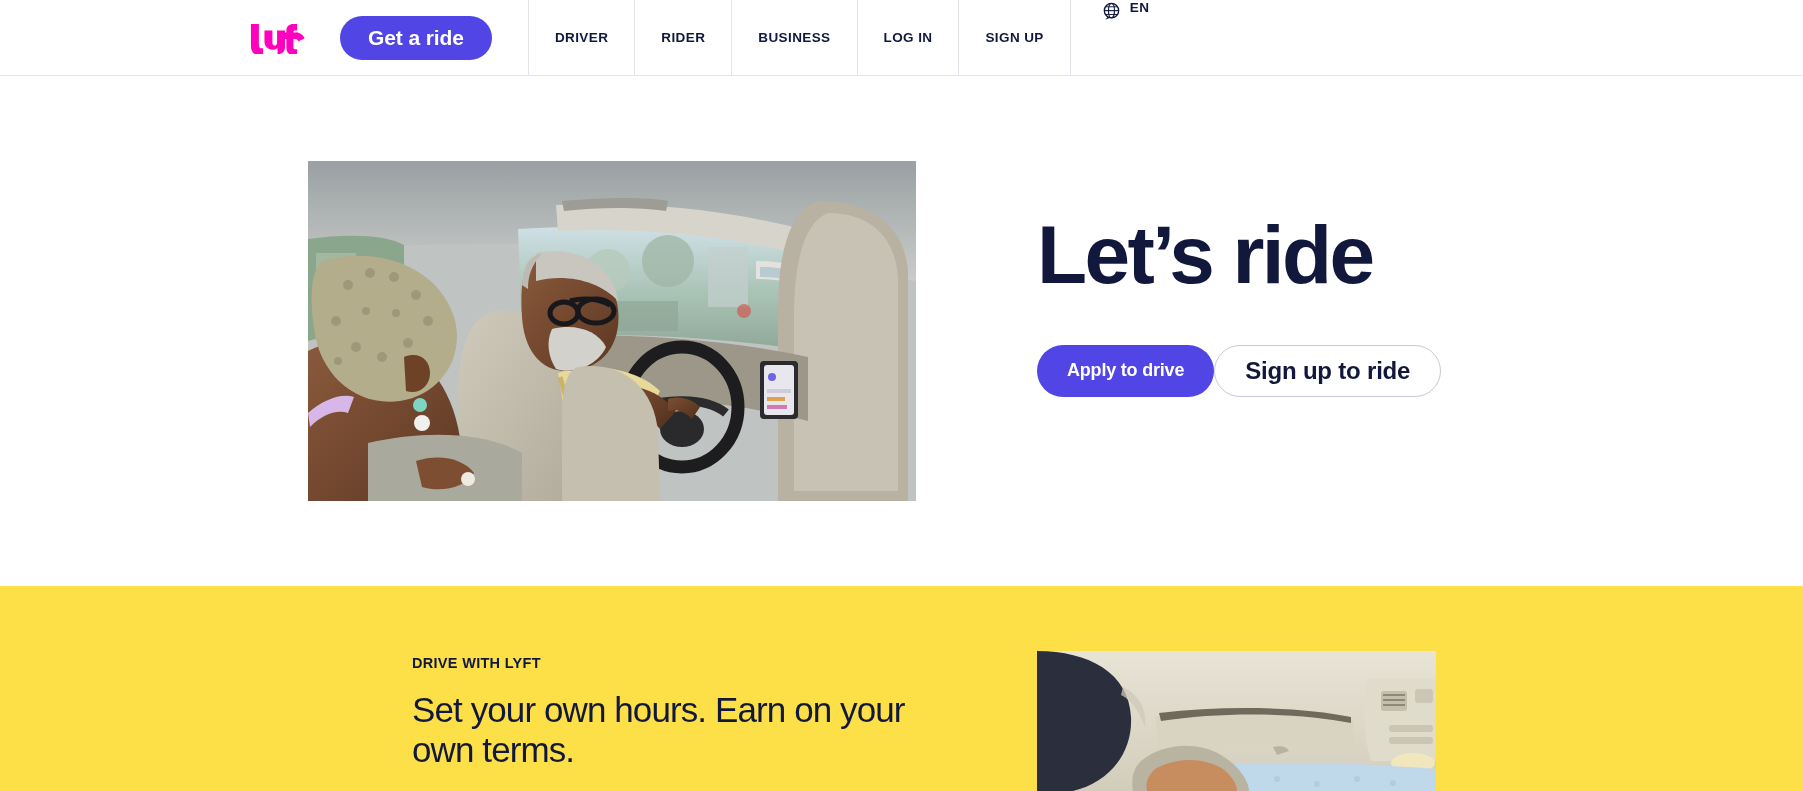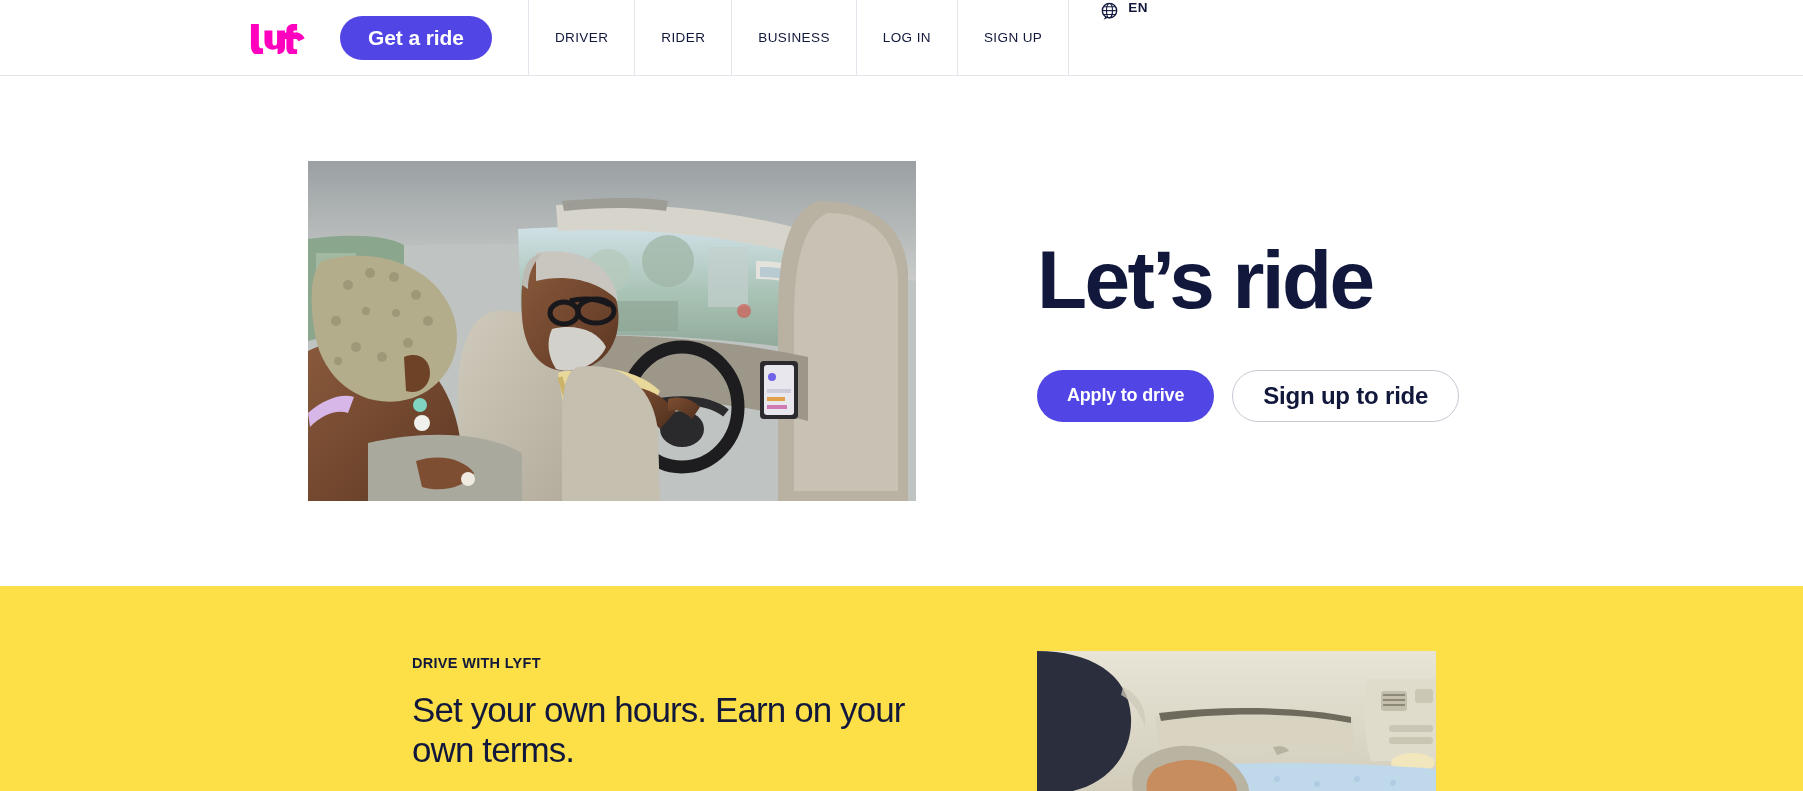--- a/index.html
+++ b/index.html
@@ -75,21 +75,21 @@
     white-space: nowrap;
     line-height: 44px;
   }
 
   .nav-item {
     display: flex;
     align-items: center;
     justify-content: center;
     border-left: 1px solid #e4e4ec;
     font-size: 13.5px;
-    font-weight: normal;
+    font-weight: bold;
     letter-spacing: 0.4px;
     color: #11183c;
     text-decoration: none;
     white-space: nowrap;
     cursor: pointer;
     padding: 0 26px;
   }
   .nav-item:last-of-type { }
 
   .nav-lang {
@@ -136,26 +136,25 @@
     top: 85px;
     width: 640px;
   }
 
   .hero-title {
     font-size: 82px;
     line-height: 1.02;
     font-weight: bold;
     letter-spacing: -2.6px;
     color: #11183c;
-    margin-top: 77px;
+    margin-top: 52px;
   }
 
   .hero-actions {
     display: flex;
-    gap: 18px;
     margin-top: 48px;
   }
 
   .btn-primary {
     background: #5146e5;
     color: #ffffff;
     border: none;
     border-radius: 999px;
     height: 52px;
     padding: 0 30px;

